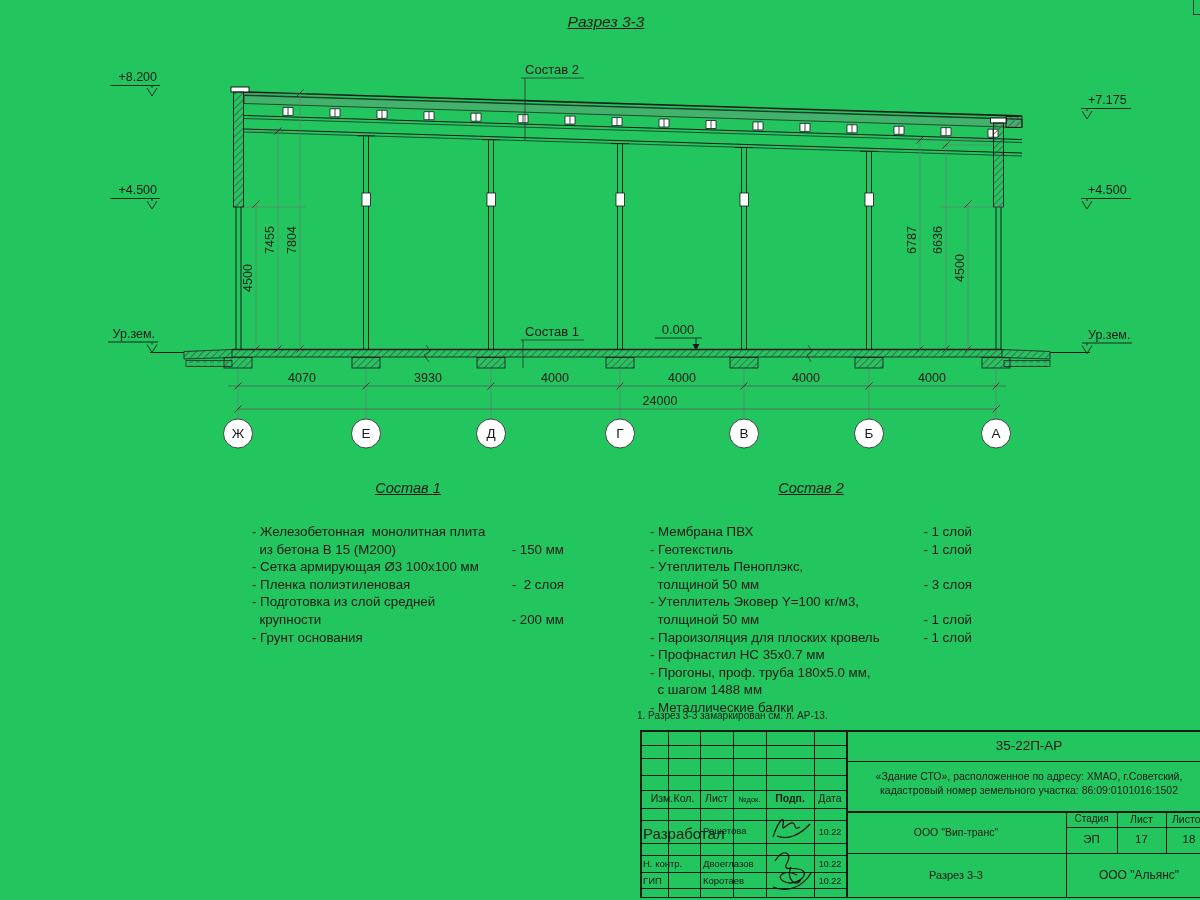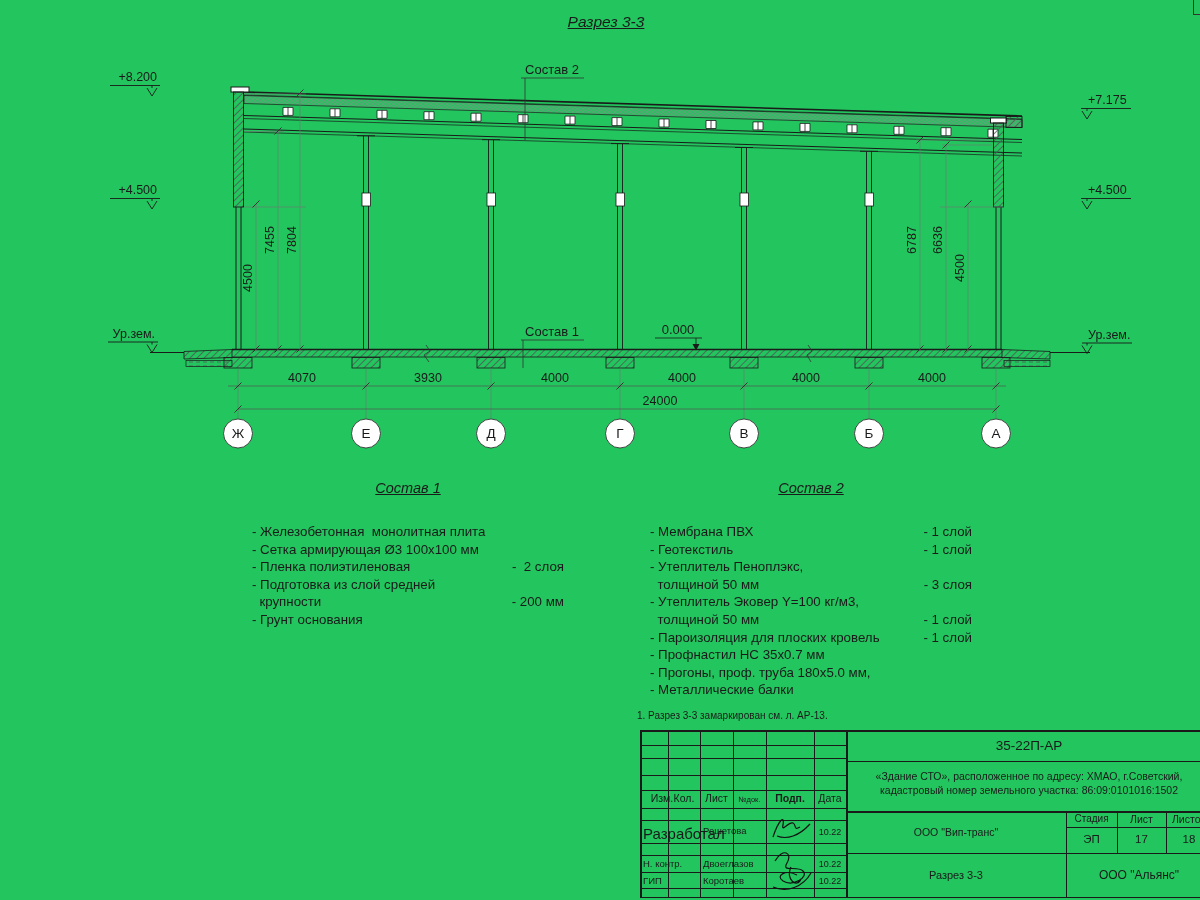--- a/index.html
+++ b/index.html
@@ -174,38 +174,40 @@
         <text x="744" y="438.3">В</text>
         <text x="869" y="438.3">Б</text>
         <text x="996" y="438.3">А</text>
       </g>
     </g>
   </svg>
 
   <div class="sostav" id="s1">
     <div class="s-head">Состав 1</div>
     <div class="s-row"><span class="t">- Железобетонная  монолитная плита</span><span class="v"></span></div>
+    <div class="s-row"><span class="t">  из бетона В 15 (М200)</span><span class="v">- 150 мм</span></div>
     <div class="s-row"><span class="t">- Сетка армирующая Ø3 100х100 мм</span><span class="v"></span></div>
     <div class="s-row"><span class="t">- Пленка полиэтиленовая</span><span class="v">-  2 слоя</span></div>
     <div class="s-row"><span class="t">- Подготовка из слой средней</span><span class="v"></span></div>
     <div class="s-row"><span class="t">  крупности</span><span class="v">- 200 мм</span></div>
     <div class="s-row"><span class="t">- Грунт основания</span><span class="v"></span></div>
   </div>
 
   <div class="sostav" id="s2">
     <div class="s-head">Состав 2</div>
     <div class="s-row"><span class="t">- Мембрана ПВХ</span><span class="v">- 1 слой</span></div>
     <div class="s-row"><span class="t">- Геотекстиль</span><span class="v">- 1 слой</span></div>
     <div class="s-row"><span class="t">- Утеплитель Пеноплэкс,</span><span class="v"></span></div>
     <div class="s-row"><span class="t">  толщиной 50 мм</span><span class="v">- 3 слоя</span></div>
     <div class="s-row"><span class="t">- Утеплитель Эковер Y=100 кг/м3,</span><span class="v"></span></div>
     <div class="s-row"><span class="t">  толщиной 50 мм</span><span class="v">- 1 слой</span></div>
     <div class="s-row"><span class="t">- Пароизоляция для плоских кровель</span><span class="v"> - 1 слой</span></div>
     <div class="s-row"><span class="t">- Профнастил НС 35х0.7 мм</span><span class="v"></span></div>
     <div class="s-row"><span class="t">- Прогоны, проф. труба 180х5.0 мм,</span><span class="v"></span></div>
+    <div class="s-row"><span class="t">  с шагом 1488 мм</span><span class="v"></span></div>
     <div class="s-row"><span class="t">- Металлические балки</span><span class="v"></span></div>
   </div>
 
   <div class="abs" id="note">1. Разрез 3-3 замаркирован см. л. АР-13.</div>
 
   <div class="abs" id="tb">
 
     <div class="tbl" style="left:0;top:0;width:1.8px;height:168px;"></div>
     <div class="tbl" style="left:28px;top:0;width:1px;height:168px;"></div>
     <div class="tbl" style="left:60px;top:0;width:1px;height:168px;"></div>

